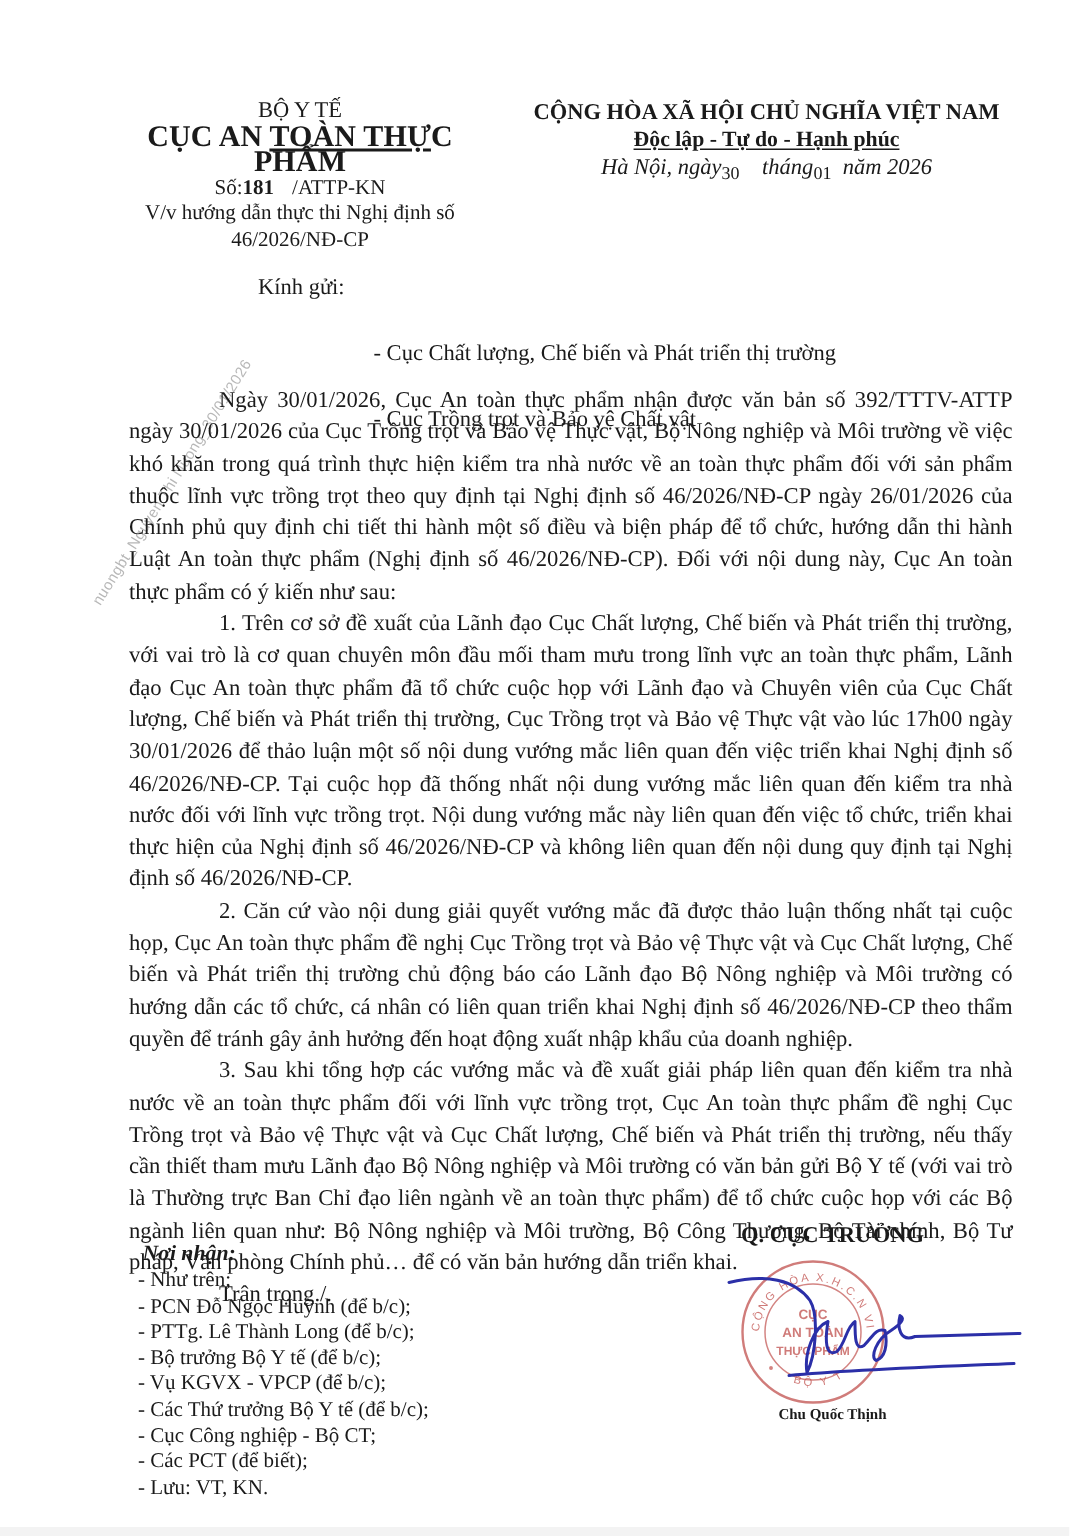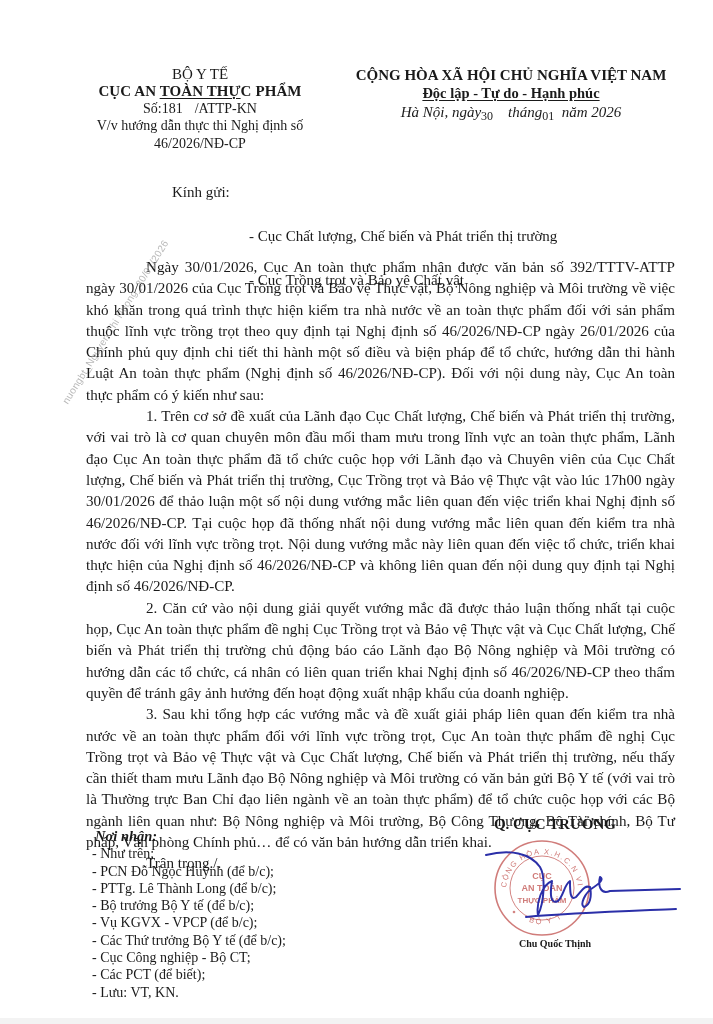--- a/index.html
+++ b/index.html
@@ -1,24 +1,24 @@
 <!DOCTYPE html>
 <html><head>
 <meta charset="utf-8">
 <style>
   html, body { margin:0; padding:0; background:#ffffff; }
   body { width:713px; height:1024px; overflow:hidden; position:relative;
          font-family:"Liberation Serif","DejaVu Serif",serif; color:#1a1a1a; }
   .page { position:absolute; left:0; top:0; width:713px; height:1024px; background:#fff; }
   .hdr-left { position:absolute; left:80px; top:66px; width:240px; text-align:center; line-height:17px; font-size:14.5px; }
   .hdr-left .ministry { font-size:15px; }
-  .hdr-left .agency { font-weight:bold; font-size:15px; letter-spacing:0.1px; }
+  .hdr-left .agency { font-weight:bold; font-size:20px; letter-spacing:0.1px; }
   .hdr-left .agency u { text-decoration:underline; text-underline-offset:2px; }
   .hdr-left .docno { font-size:14px; }
-  .hdr-left .docno .num { margin:0 12px 0 0; }
+  .hdr-left .docno .num { margin:0 12px 0 0;font-weight:bold; }
   .hdr-left .subject { font-size:14px; line-height:18px; }
   .hdr-right { position:absolute; left:346px; top:66px; width:330px; text-align:center; line-height:18px; }
   .hdr-right .nation { font-weight:bold; font-size:15px; white-space:nowrap; }
   .hdr-right .motto { font-weight:bold; font-size:14.5px; text-decoration:underline; text-underline-offset:2px; }
   .hdr-right .date { font-style:italic; font-size:15px; margin-top:1px; }
   .hdr-right .date sub { font-style:normal; font-size:12px; vertical-align:-3px; }
   .recipients-block { position:absolute; left:172px; top:182px; font-size:15px; line-height:21px; }
   .recipients-block .label { margin-left:0; }
   .recipients-block .rec { margin-left:77px;margin-top:23px; }
   .body { position:absolute; left:86px; top:257px; width:589px; font-size:15.1px; line-height:21.3px; text-align:justify; }

